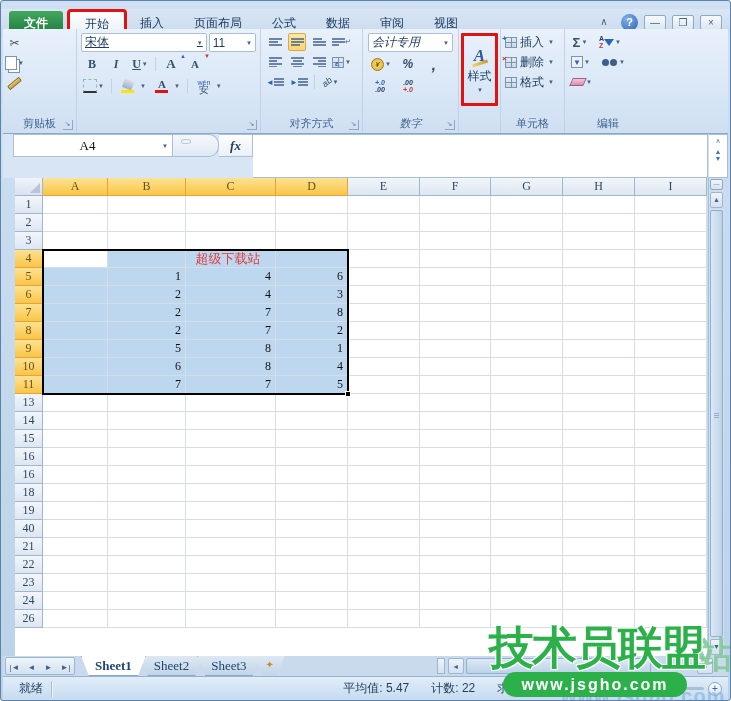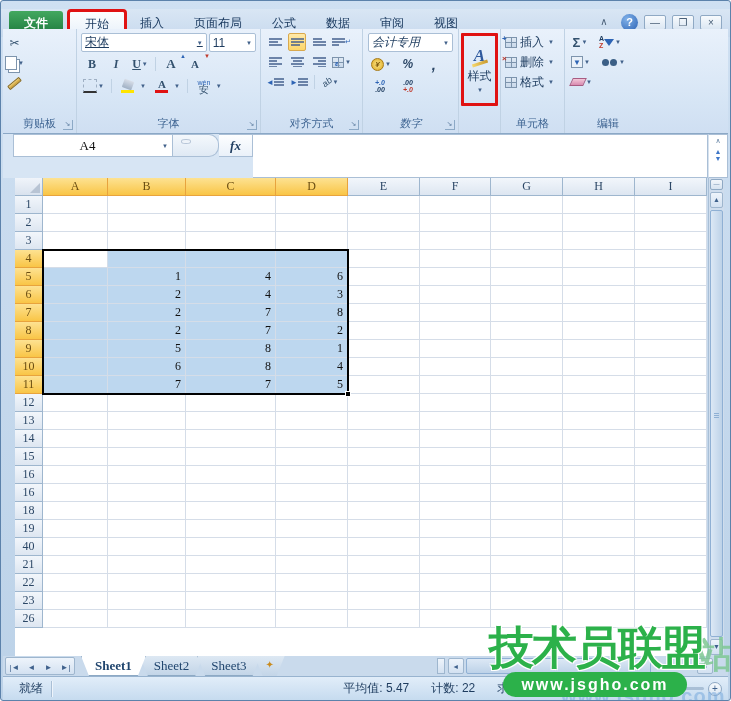--- a/index.html
+++ b/index.html
@@ -248,21 +248,20 @@
           <span class="ic-bar" style="background:#e01212;"></span>
         </div>
           <span class="dd" style="margin-left:-4px;">▼</span>
         <span style="width:1px; height:14px; background:#c0d2e4;"></span>
         <div class="mbtn" style="flex-direction:column; line-height:7px;">
           <span style="font-size:7px; color:#2d64b5;">wén</span>
           <span style="font-size:10px;">安</span>
         </div>
           <span class="dd" style="margin-left:-4px;">▼</span>
       </div>
-      <div class="glabel">字体</div>
       <div class="launcher">↘</div>
     </div>
 
     <div class="rgroup" style="width:102px;">
       <div class="minirow" style="gap:4px; padding-left:3px; height:20px;">
         <div class="mbtn">
             <svg class="lines-svg" width="13" height="10">
               <line x1="0" y1="2" x2="13" y2="2"></line>
               <line x1="0" y1="5" x2="9" y2="5"></line>
               <line x1="0" y1="8" x2="13" y2="8"></line>
@@ -617,32 +616,20 @@
           <div class="cell sel num" style="width: 78px;">7</div>
           <div class="cell sel num" style="width: 90px;">7</div>
           <div class="cell sel num" style="width: 72px;">5</div>
           <div class="cell" style="width: 72px;"></div>
           <div class="cell" style="width: 71px;"></div>
           <div class="cell" style="width: 72px;"></div>
           <div class="cell" style="width: 72px;"></div>
           <div class="cell" style="width: 72px;"></div>
         </div>
         <div class="grow">
-          <div class="rowhdr">12</div>
-          <div class="cell" style="width: 65px;"></div>
-          <div class="cell" style="width: 78px;"></div>
-          <div class="cell" style="width: 90px;"></div>
-          <div class="cell" style="width: 72px;"></div>
-          <div class="cell" style="width: 72px;"></div>
-          <div class="cell" style="width: 71px;"></div>
-          <div class="cell" style="width: 72px;"></div>
-          <div class="cell" style="width: 72px;"></div>
-          <div class="cell" style="width: 72px;"></div>
-        </div>
-        <div class="grow">
           <div class="rowhdr">13</div>
           <div class="cell" style="width: 65px;"></div>
           <div class="cell" style="width: 78px;"></div>
           <div class="cell" style="width: 90px;"></div>
           <div class="cell" style="width: 72px;"></div>
           <div class="cell" style="width: 72px;"></div>
           <div class="cell" style="width: 71px;"></div>
           <div class="cell" style="width: 72px;"></div>
           <div class="cell" style="width: 72px;"></div>
           <div class="cell" style="width: 72px;"></div>
@@ -761,32 +748,45 @@
           <div class="cell" style="width: 78px;"></div>
           <div class="cell" style="width: 90px;"></div>
           <div class="cell" style="width: 72px;"></div>
           <div class="cell" style="width: 72px;"></div>
           <div class="cell" style="width: 71px;"></div>
           <div class="cell" style="width: 72px;"></div>
           <div class="cell" style="width: 72px;"></div>
           <div class="cell" style="width: 72px;"></div>
         </div>
         <div class="grow">
+          <div class="rowhdr">24</div>
+          <div class="cell" style="width: 65px;"></div>
+          <div class="cell" style="width: 78px;"></div>
+          <div class="cell" style="width: 90px;"></div>
+          <div class="cell" style="width: 72px;"></div>
+          <div class="cell" style="width: 72px;"></div>
+          <div class="cell" style="width: 71px;"></div>
+          <div class="cell" style="width: 72px;"></div>
+          <div class="cell" style="width: 72px;"></div>
+          <div class="cell" style="width: 72px;"></div>
+        </div>
+        <div class="grow">
           <div class="rowhdr">26</div>
           <div class="cell" style="width: 65px;"></div>
           <div class="cell" style="width: 78px;"></div>
           <div class="cell" style="width: 90px;"></div>
           <div class="cell" style="width: 72px;"></div>
           <div class="cell" style="width: 72px;"></div>
           <div class="cell" style="width: 71px;"></div>
           <div class="cell" style="width: 72px;"></div>
           <div class="cell" style="width: 72px;"></div>
           <div class="cell" style="width: 72px;"></div>
         </div>
       </div>
+    <div class="merged-title" style="left: 93px; top: 72px; width: 240px;">超级下载站</div>
     <div class="sel-border" style="left: 27px; top: 71px; width: 307px; height: 146px;"></div>
     <div class="fill-handle" style="left: 330px; top: 213px;"></div>
   </div>
 
   <div class="vscroll">
     <div class="vs-split">—</div>
     <div class="sbtn">▲</div>
     <div class="vthumb"></div>
     <div class="sbtn">▼</div>
   </div>

